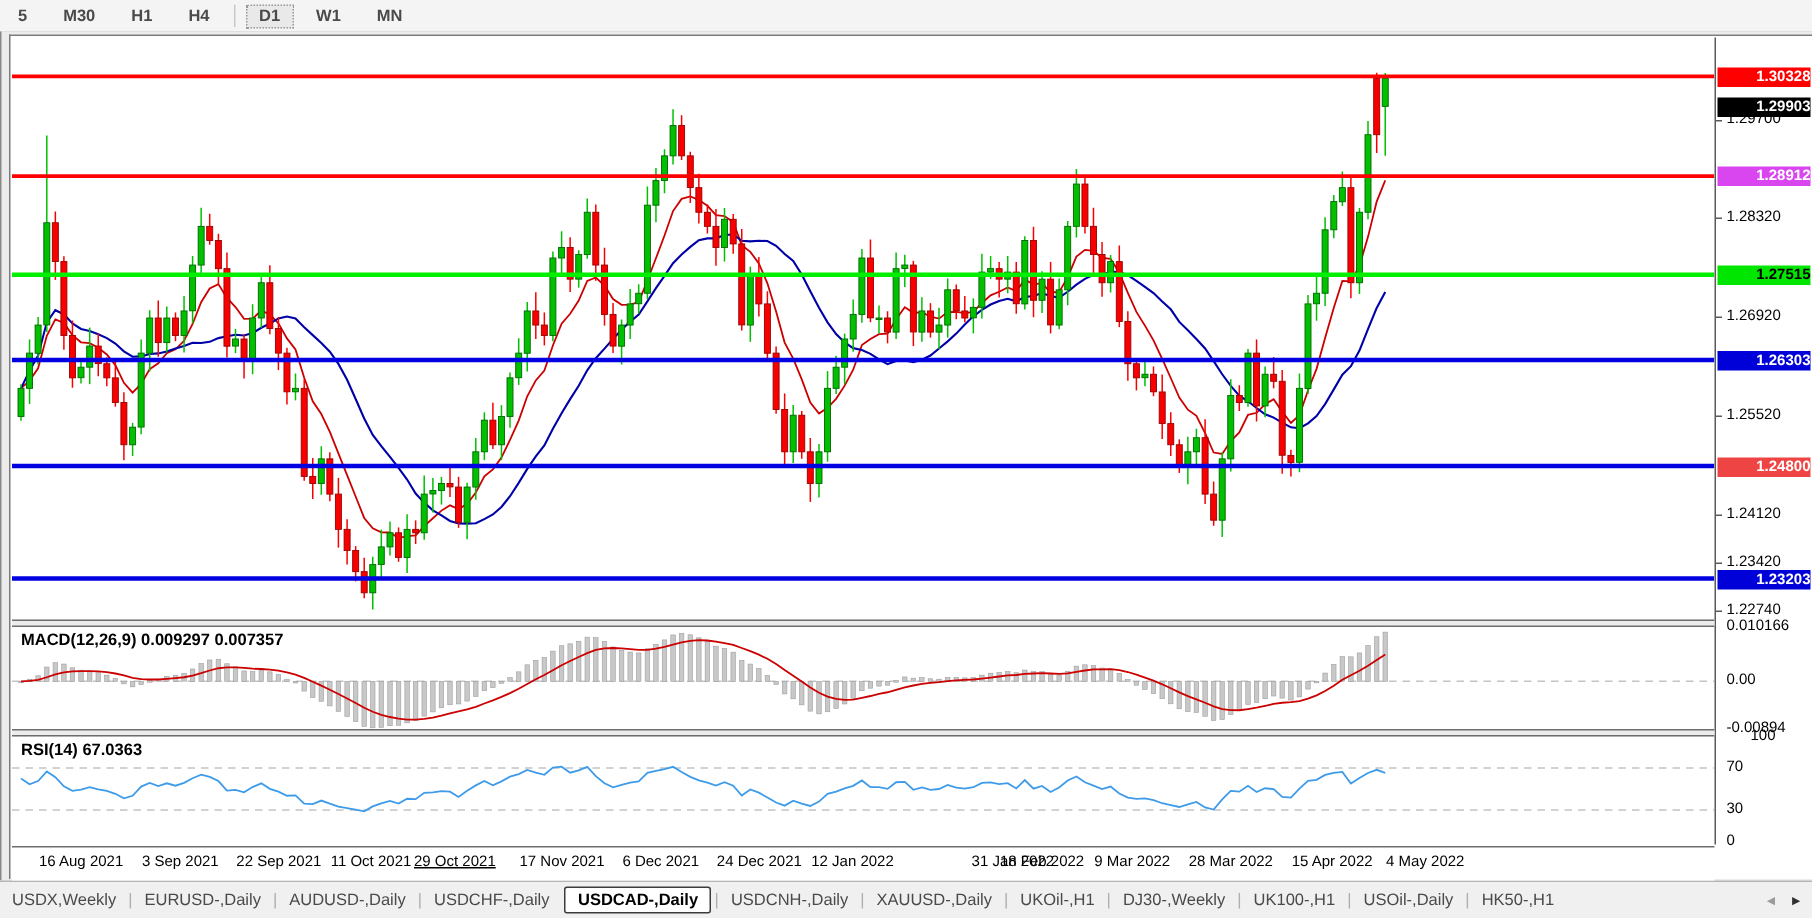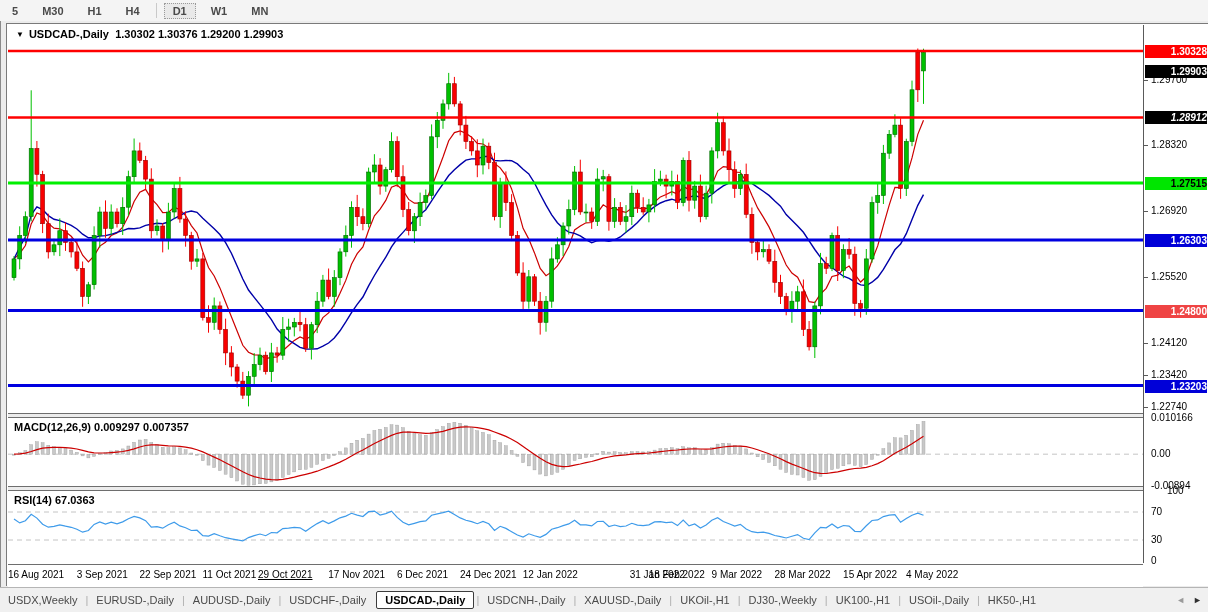--- a/index.html
+++ b/index.html
@@ -19,21 +19,21 @@
   .plot{position:absolute;left:1px;top:1px;width:1135px;height:561px;background:#fff;}
   .plot svg{position:absolute;left:0;top:0;}
   .chart-title{position:absolute;left:8px;top:3px;font-size:11px;font-weight:700;color:#000;
                white-space:nowrap;z-index:5;}
   .chart-title .tri{font-size:8px;vertical-align:1px;margin-right:5px;}
   .pane-label{position:absolute;left:6px;font-size:11px;font-weight:700;color:#000;z-index:5;white-space:nowrap;}
   .sep-band{position:absolute;left:0;width:1135px;height:5px;background:#ececec;
             border-top:1px solid #6e6e6e;border-bottom:1px solid #6e6e6e;box-sizing:border-box;z-index:4;}
   .date-row{position:absolute;left:0;top:539px;width:1135px;height:22px;background:#fff;
             border-top:1px solid #6e6e6e;z-index:4;}
-  .date-label{position:absolute;top:4px;font-size:10px;color:#000;white-space:nowrap;}
+  .date-label{position:absolute;top:4px;font-size:10px;color:#000;white-space:nowrap;padding-left:18px;}
   
   .axis-col{position:absolute;left:1136px;top:1px;width:66px;height:538px;background:#fff;
             border-left:1px solid #5a5a5a;box-sizing:border-box;}
   .axis-tick{position:absolute;left:7px;font-size:10px;color:#000;white-space:nowrap;}
   .axis-tickmark{position:absolute;left:0;width:4px;height:1px;background:#5a5a5a;}
   .chip{position:absolute;left:1px;width:62px;height:13px;line-height:13px;font-size:10px;font-weight:700;
         text-align:right;z-index:6;}
   
   .tabbar{position:absolute;left:0;top:587px;width:1208px;height:25px;background:#f0f0f0;
           border-top:1px solid #b5b5b5;display:flex;align-items:center;box-sizing:border-box;}
@@ -551,23 +551,20 @@
           <line x1="915.5" y1="23.7" x2="915.5" y2="78.9" stroke="#00c000" stroke-width="1"></line>
           <rect x="913.5" y="27.2" width="4" height="18.7" fill="#00c000" stroke="#006600" stroke-width="0.6"></rect>
           <line x1="0" y1="25.9" x2="1135" y2="25.9" stroke="#ff0000" stroke-width="2.5"></line>
           <line x1="0" y1="92.4" x2="1135" y2="92.4" stroke="#ff0000" stroke-width="2.5"></line>
           <line x1="0" y1="158.1" x2="1135" y2="158.1" stroke="#00f000" stroke-width="3"></line>
           <line x1="0" y1="215.0" x2="1135" y2="215.0" stroke="#0000e0" stroke-width="3"></line>
           <line x1="0" y1="285.6" x2="1135" y2="285.6" stroke="#0000e0" stroke-width="3"></line>
           <line x1="0" y1="360.6" x2="1135" y2="360.6" stroke="#0000e0" stroke-width="3"></line>
         </svg>
 
-      <div class="chart-title">
-        <span class="tri">▼</span><span>USDCAD-,Daily</span>&nbsp;&nbsp;<span>1.30302 1.30376 1.29200 1.29903</span>
-      </div>
 
       <div class="pane-label" style="top:396px">MACD(12,26,9) 0.009297 0.007357</div>
       <div class="pane-label" style="top:469px">RSI(14) 67.0363</div>
 
       <div class="sep-band" style="top:388px"></div>
       <div class="sep-band" style="top:461px"></div>
 
       <div class="date-row" id="dateRow">
           <div class="date-label" style="left: 0px;">16 Aug 2021</div>
           <div class="date-label" style="left: 68.64px;">3 Sep 2021</div>
@@ -596,21 +593,21 @@
         <div class="axis-tick" style="top: 180px;">1.26920</div>
         <div class="axis-tickmark" style="top: 252px;"></div>
         <div class="axis-tick" style="top: 246px;">1.25520</div>
         <div class="axis-tickmark" style="top: 318px;"></div>
         <div class="axis-tick" style="top: 312px;">1.24120</div>
         <div class="axis-tickmark" style="top: 350px;"></div>
         <div class="axis-tick" style="top: 344px;">1.23420</div>
         <div class="axis-tickmark" style="top: 382px;"></div>
         <div class="axis-tick" style="top: 376px;">1.22740</div>
         <div class="chip" style="top: 20px; background: rgb(255, 0, 0); color: rgb(255, 255, 255);">1.30328</div>
-        <div class="chip" style="top: 86px; background: #000000; color: rgb(255, 255, 255); font-style: italic;">1.28912</div>
+        <div class="chip" style="top: 86px; background: #d946ef; color: rgb(255, 255, 255);">1.28912</div>
         <div class="chip" style="top: 152px; background: rgb(0, 230, 0); color: rgb(0, 0, 0);">1.27515</div>
         <div class="chip" style="top: 209px; background: rgb(0, 0, 216); color: rgb(255, 255, 255);">1.26303</div>
         <div class="chip" style="top: 280px; background: #ef4444; color: rgb(255, 255, 255);">1.24800</div>
         <div class="chip" style="top: 355px; background: rgb(0, 0, 216); color: rgb(255, 255, 255);">1.23203</div>
         <div class="chip" style="top: 40px; background: rgb(0, 0, 0); color: rgb(255, 255, 255);">1.29903</div>
         <div class="axis-tick" style="top: 387px;">0.010166</div>
         <div class="axis-tick" style="top: 423px;">0.00</div>
         <div class="axis-tick" style="top: 455px;">-0.00894</div>
         <div class="axis-tick" style="top: 460px; margin-left: 16px;">100</div>
         <div class="axis-tick" style="top: 481px;">70</div>

